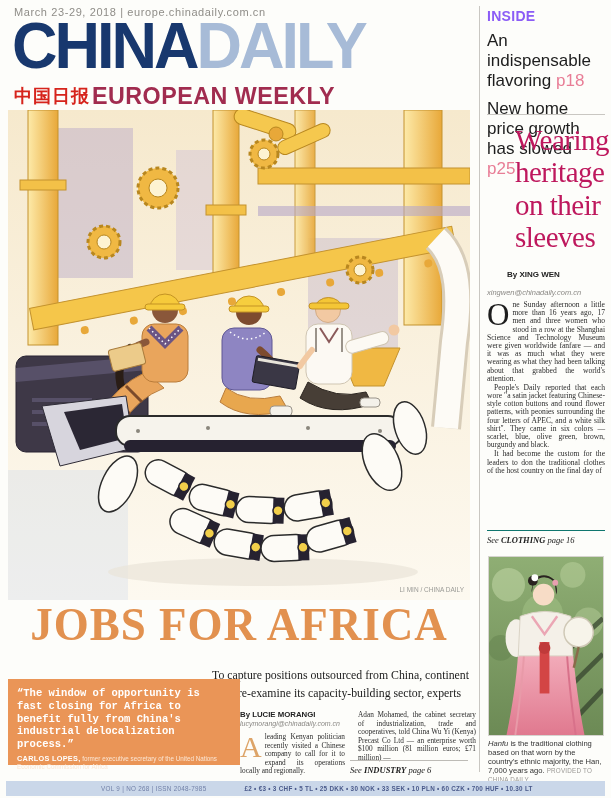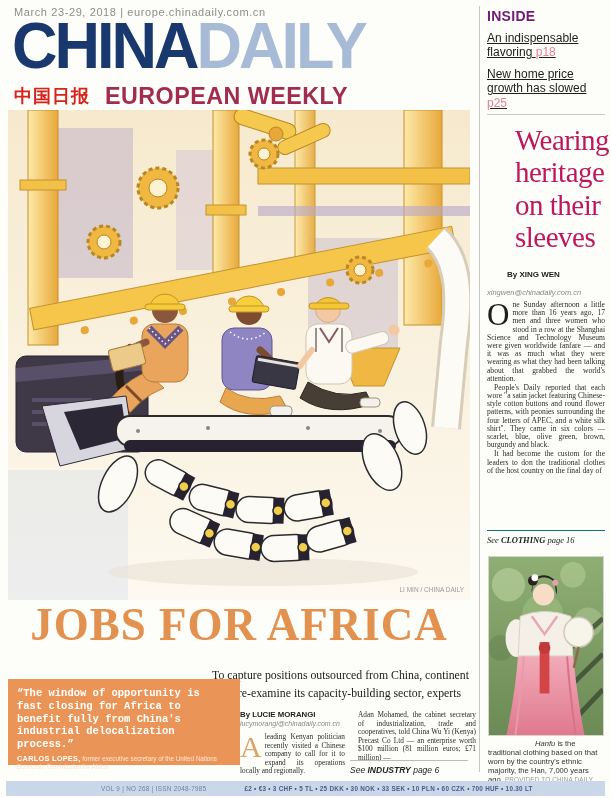--- a/index.html
+++ b/index.html
@@ -4,47 +4,47 @@
 <style>
   html,body{margin:0;padding:0;background:#e8e8e8;}
   .page{position:relative;width:611px;height:798px;background:#fdfdfa;overflow:hidden;
         font-family:"Liberation Sans",sans-serif;box-shadow:0 0 4px rgba(0,0,0,.3);}
   
   .dateline{position:absolute;left:14px;top:6px;font-size:11px;color:#8f8d88;letter-spacing:.6px;}
   .masthead{position:absolute;left:12px;top:13px;font-weight:900;font-size:63px;line-height:1;
             letter-spacing:-3px;transform:scaleY(1.04);transform-origin:left top;white-space:nowrap;}
   .masthead .m1{color:#18386e;}
   .masthead .m2{color:#a7bbd7;}
-  .submast{position:absolute;left:14px;top:82px;display:flex;align-items:center;gap:15px;}
+  .submast{position:absolute;left:14px;top:82px;display:flex;align-items:center;gap:2px;}
   .cn-logo{color:#d6241c;font-weight:bold;font-size:18px;letter-spacing:1px;}
   .edition{color:#a12c4f;font-weight:bold;font-size:24px;letter-spacing:.5px;transform:scaleX(.97);transform-origin:left;}
   
   .vdivider{position:absolute;left:479px;top:6px;width:1px;height:766px;background:#c9c7c2;}
   .inside{position:absolute;left:487px;top:8px;width:118px;}
-  .inside-title{color:#701a75;font-weight:bold;font-size:14px;letter-spacing:.3px;margin-bottom:7px;}
-  .inside-item{font-size:12px;line-height:1.18;color:#1d1d1d;margin-bottom:8px;text-decoration:underline;}
+  .inside-title{color:#8b5cf6;font-weight:bold;font-size:14px;letter-spacing:.3px;margin-bottom:7px;}
+  .inside-item{font-size:17px;line-height:1.18;color:#1d1d1d;margin-bottom:8px;}
   .pageref{color:#e87d96;}
   .rail-rule{position:absolute;left:487px;top:114px;width:118px;height:1px;background:#c9c7c2;}
   .rail-head{position:absolute;left:486px;top:124px;width:122px;font-family:"Liberation Serif",serif;
              font-size:29px;line-height:1.12;color:#be185d;letter-spacing:-.5px;margin-left:29px;}
   .rail-byline{position:absolute;left:487px;top:270px;width:118px;font-size:8px;font-weight:bold;color:#222;margin-left:20px;}
   .rail-email{position:absolute;left:487px;top:288px;width:118px;font-size:7.5px;font-style:italic;color:#8a8884;}
   .rail-body{position:absolute;left:487px;top:301px;width:118px;font-family:"Liberation Serif",serif;
              font-size:7.6px;line-height:1.08;color:#2b2b2b;text-align:justify;}
   .rail-body p{margin:0 0 1px 0;}
   .rail-body p.indent{text-indent:7px;}
   .dropcap-o{float:left;font-family:"Liberation Serif",serif;font-size:31px;line-height:.82;
              padding:1px 3px 0 0;color:#1d1d1d;}
   .seeref{position:absolute;left:487px;top:530px;width:118px;border-top:1px solid #0f766e;padding-top:4px;
           font-family:"Liberation Serif",serif;font-style:italic;font-size:8.5px;color:#222;}
   .seeref b{font-style:italic;}
   .photo{position:absolute;left:488px;top:556px;width:116px;height:180px;border:1px solid #d6d4cf;box-sizing:border-box;}
   .photo svg{display:block;width:100%;height:100%;}
   .caption{position:absolute;left:488px;top:740px;width:117px;font-size:7.6px;line-height:1.18;color:#333;}
-  .caption .it{font-style:italic;margin-left:47px;}
+  .caption .it{font-style:italic;}
   .caption .cred{color:#9a9894;font-size:6.3px;letter-spacing:.2px;}
   
   .illo{position:absolute;left:8px;top:110px;width:462px;height:490px;}
   .illo svg{display:block;width:100%;height:100%;}
   
   .mainhead{position:absolute;left:8px;top:603px;width:462px;text-align:center;
             font-family:"Liberation Serif",serif;font-weight:bold;font-size:45px;line-height:1;
             color:#e2914f;letter-spacing:1px;transform:scaleY(1.02);}
   .subdeck{position:absolute;left:212px;top:666px;width:258px;font-family:"Liberation Serif",serif;
            font-size:11.8px;line-height:1.55;color:#1b1b1b;}
@@ -55,21 +55,21 @@
   .quotebox .attr b{color:#fff;font-size:7.3px;letter-spacing:.3px;}
   .main-byline{position:absolute;left:240px;top:710px;width:105px;font-size:7.8px;font-weight:bold;color:#222;}
   .main-email{position:absolute;left:240px;top:720px;width:105px;font-size:7px;font-style:italic;color:#8a8884;}
   .col1{position:absolute;left:240px;top:733px;width:105px;font-family:"Liberation Serif",serif;
         font-size:7.3px;line-height:1.18;color:#2b2b2b;text-align:justify;}
   .dropcap-a{float:left;font-family:"Liberation Serif",serif;font-size:30px;line-height:.85;
              padding:1px 3px 0 0;color:#dda468;}
   .col2{position:absolute;left:350px;top:711px;width:118px;font-family:"Liberation Serif",serif;
         font-size:7.3px;line-height:1.18;color:#2b2b2b;text-align:justify;margin-left:8px;}
   .seeref2{position:absolute;left:350px;top:760px;width:118px;border-top:1px solid #bdbbb6;padding-top:4px;
-           font-family:Liberation Sans, sans-serif;font-style:italic;font-size:8.5px;color:#222;}
+           font-family:Liberation Serif, serif;font-style:italic;font-size:8.5px;color:#222;}
   
   .footerbar{position:absolute;left:6px;top:781px;width:599px;height:15px;background:#cad7e9;
              display:flex;align-items:center;font-size:6.3px;font-weight:bold;color:#49598a;letter-spacing:.3px;}
   .footerbar .vol{margin-left:95px;opacity:.7;font-weight:normal;}
   .footerbar .prices{margin-left:38px;}
 </style>
 </head>
 <body>
 
 <div class="page">

